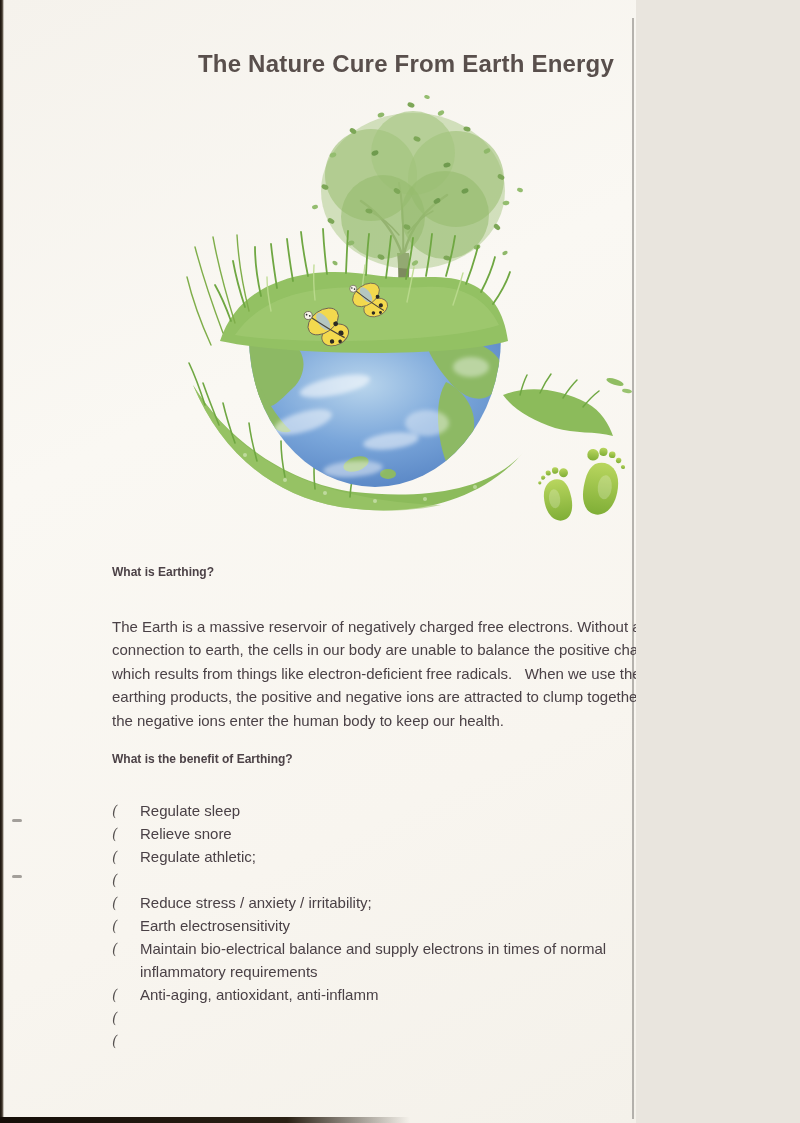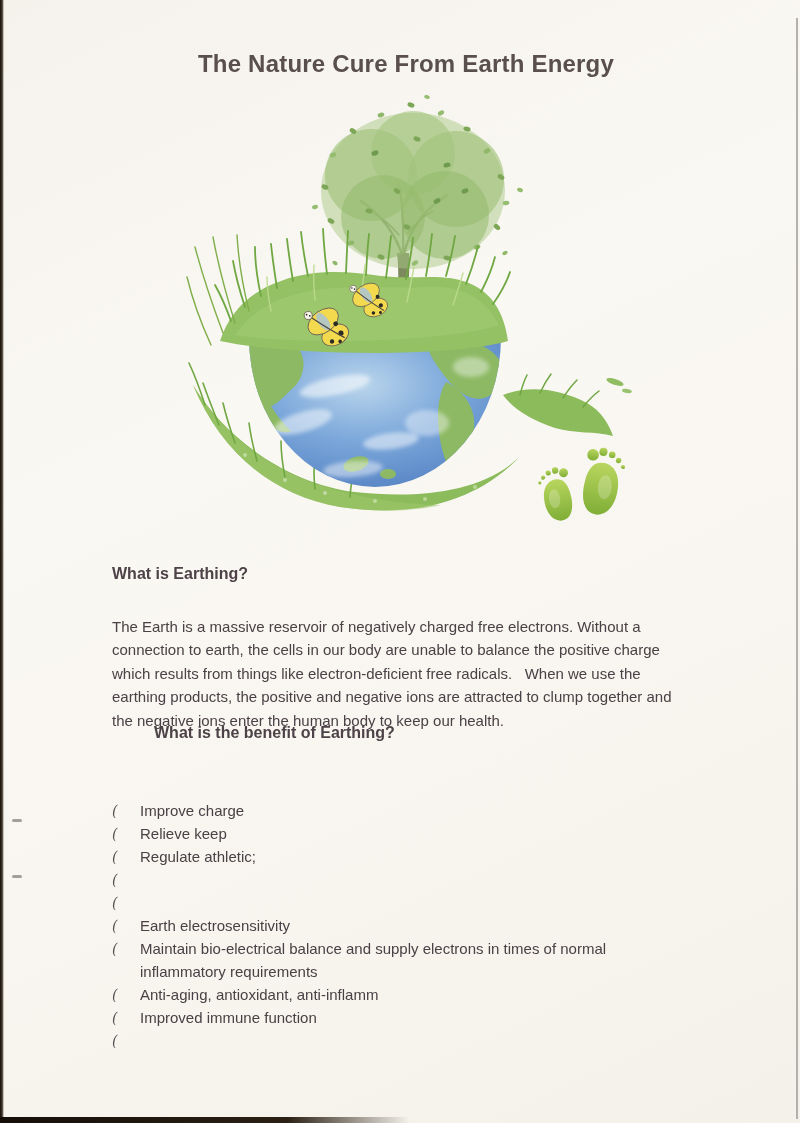--- a/index.html
+++ b/index.html
@@ -3,21 +3,21 @@
 <meta charset="utf-8">
 <style>
   html,body{margin:0;padding:0;}
   body{
     width:800px;height:1123px;
     font-family:"Liberation Sans",sans-serif;
     background:#e9e5de;
     overflow:hidden;
   }
   #page{
-    position:relative;width:800px;height:1123px;
+    position:relative;width:636px;height:1123px;
     background:linear-gradient(155deg,#f5f2ec 0%,#faf8f3 35%,#f8f5ef 70%,#f4f1ea 100%);
     overflow:hidden;
   }
   
   .edge-left{position:absolute;left:0;top:0;width:4px;height:100%;
     background:linear-gradient(to right,#18120c 0%,#40362a 55%,rgba(64,54,42,0) 100%);}
   .edge-bottom{position:absolute;left:0;bottom:0;height:6px;width:410px;
     background:linear-gradient(to right,#150e08 0%,#2a2014 70%,rgba(42,32,20,0) 100%);}
   .edge-right{position:absolute;right:2px;top:18px;bottom:4px;width:2px;
     background:#908e89;opacity:.65;}
@@ -25,24 +25,24 @@
   .dash-1{left:12px;top:819px;}
   .dash-2{left:12px;top:875px;}
 
   
   .doc-title{
     position:absolute;left:0;top:50px;width:812px;text-align:center;
     font-size:24px;font-weight:bold;color:#594f4c;letter-spacing:.2px;
   }
   .section-heading{
     position:absolute;left:112px;
-    font-size:16px;font-weight:bold;color:#4c4247;
+    font-size:12px;font-weight:bold;color:#4c4247;
   }
   .h-earthing{top:565px;}
-  .h-benefit{top:724px;margin-left:42px;}
+  .h-benefit{top:752px;}
   .paragraph{
     position:absolute;left:112px;top:615px;width:640px;
     font-size:15px;line-height:23.4px;color:#4a4146;white-space:pre;
   }
   .benefit-list{
     position:absolute;left:112px;top:799px;width:585px;
     list-style:none;margin:0;padding:0;
     font-size:15px;color:#4a4146;
   }
   .benefit-list li{display:flex;align-items:flex-start;line-height:23px;}
@@ -297,50 +297,50 @@
 connection to earth, the cells in our body are unable to balance the positive charge
 which results from things like electron-deficient free radicals.   When we use the
 earthing products, the positive and negative ions are attracted to clump together and
 the negative ions enter the human body to keep our health.</div>
 
   <div class="section-heading h-benefit">What is the benefit of Earthing?</div>
 
   <ul class="benefit-list">
     <li>
       <span class="bullet">(</span>
-      <span class="benefit-text">Improve charge</span>
-    </li>
-    <li>
-      <span class="bullet">(</span>
-      <span class="benefit-text">Relieve keep</span>
+      <span class="benefit-text">Regulate sleep</span>
+    </li>
+    <li>
+      <span class="bullet">(</span>
+      <span class="benefit-text">Relieve snore</span>
     </li>
     <li>
       <span class="bullet">(</span>
       <span class="benefit-text">Regulate athletic;</span>
     </li>
     <li>
       <span class="bullet">(</span>
     </li>
     <li>
       <span class="bullet">(</span>
+      <span class="benefit-text">Reduce stress / anxiety / irritability;</span>
     </li>
     <li>
       <span class="bullet">(</span>
       <span class="benefit-text">Earth electrosensitivity</span>
     </li>
     <li>
       <span class="bullet">(</span>
       <span class="benefit-text">Maintain bio-electrical balance and supply electrons in times of normal inflammatory requirements</span>
     </li>
     <li>
       <span class="bullet">(</span>
       <span class="benefit-text">Anti-aging, antioxidant, anti-inflamm</span>
     </li>
     <li>
       <span class="bullet">(</span>
-      <span class="benefit-text">Improved immune function</span>
     </li>
     <li>
       <span class="bullet">(</span>
     </li>
   </ul>
 
 </div>
 
 </body></html>

